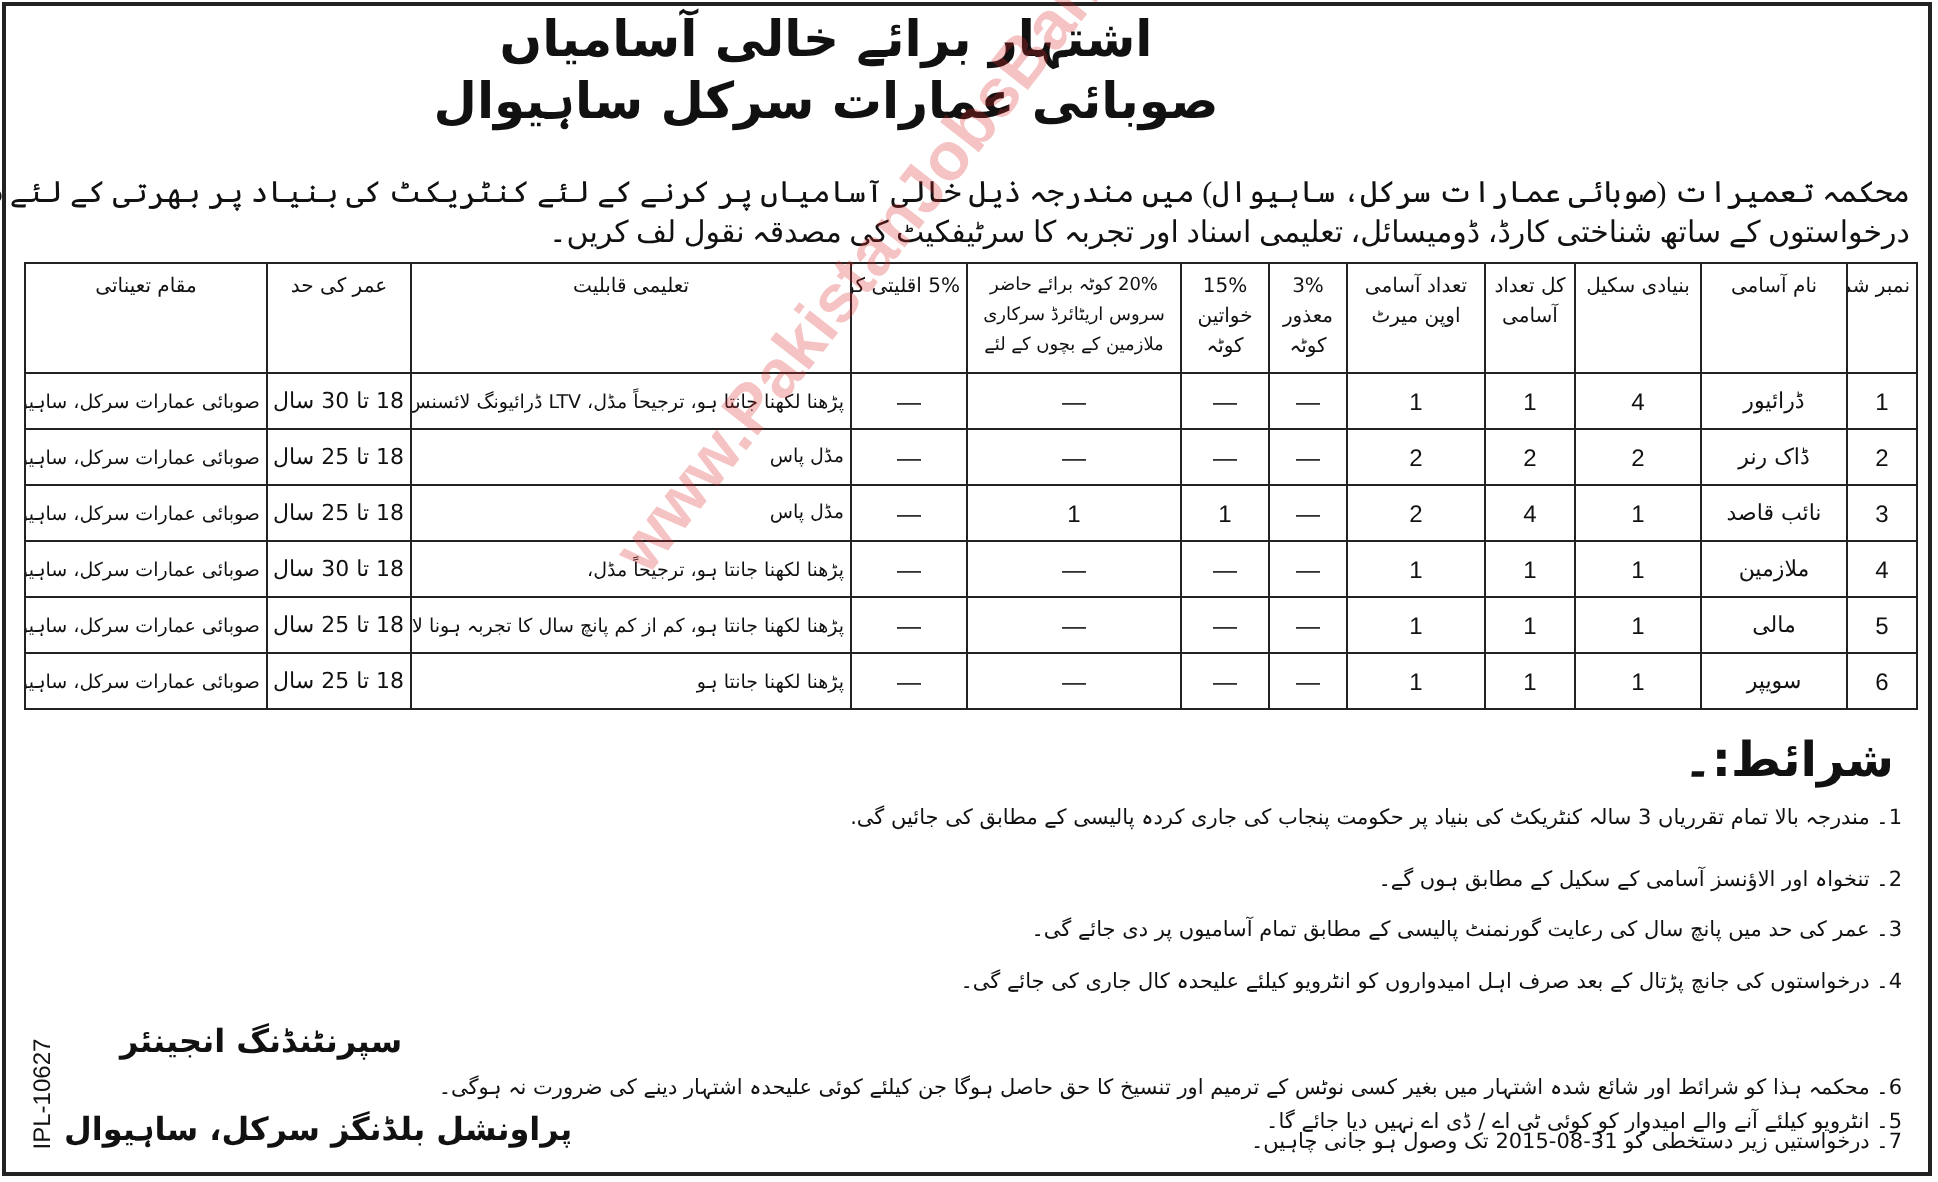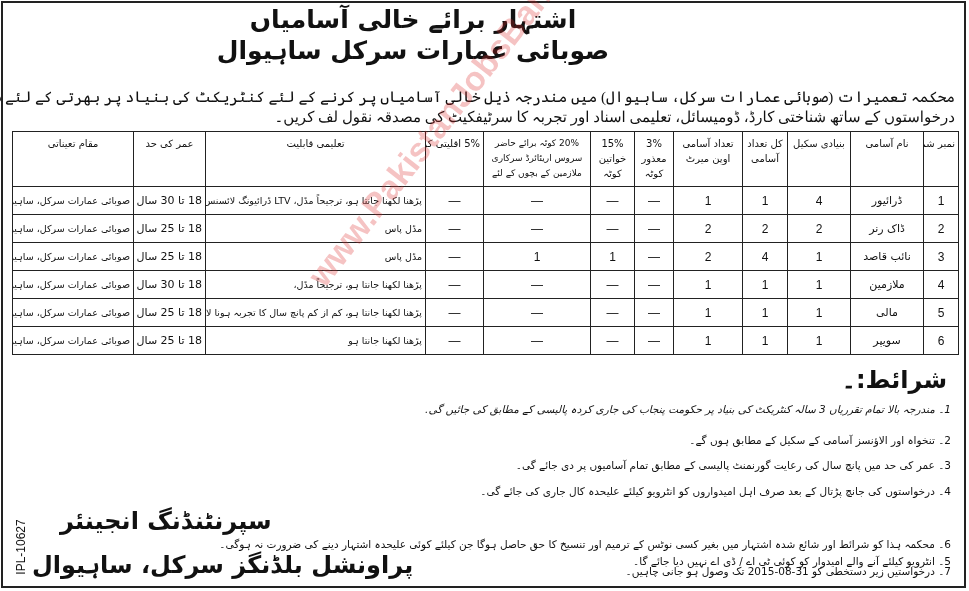--- a/index.html
+++ b/index.html
@@ -41,24 +41,24 @@
     table.posts td.loc { font-size: 9.5px; }
 
     .cond-title {
       position: absolute; right: 22px; top: 365px; font-size: 24px; font-weight: bold;
       line-height: 30px;
     }
     .cond {
       position: absolute; right: 18px; font-size: 10.5px; line-height: 15px;
       white-space: nowrap; text-align: right;
     }
-    .c1 { top: 402px; font-style: italic; } .c2 { top: 433px; } .c3 { top: 458px; }
+    .c1 { top: 402px; } .c2 { top: 433px; } .c3 { top: 458px; }
     .c4 { top: 484px; } .c5 { top: 511px; margin-top: 43px; } .c6 { top: 537px; } .c7 { top: 564px; }
     .sign1, .sign2 {
-      position: absolute; font-weight: bold; font-size: 24px; line-height: 26px; white-space: nowrap;
+      position: absolute; font-weight: bold; font-size: 16px; line-height: 26px; white-space: nowrap;
     }
     .sign1 { left: 60px; top: 508px; }
     .sign2 { left: 32px; top: 552px; }
     .ref {
       position: absolute; left: -14px; top: 540px; transform: rotate(-90deg);
       transform-origin: center; font-family: "Liberation Sans", sans-serif; font-size: 12px;
       width: 70px; text-align: center;
     }
     .watermark {
       position: absolute; left: 300px; top: 270px; transform: rotate(-52deg);

